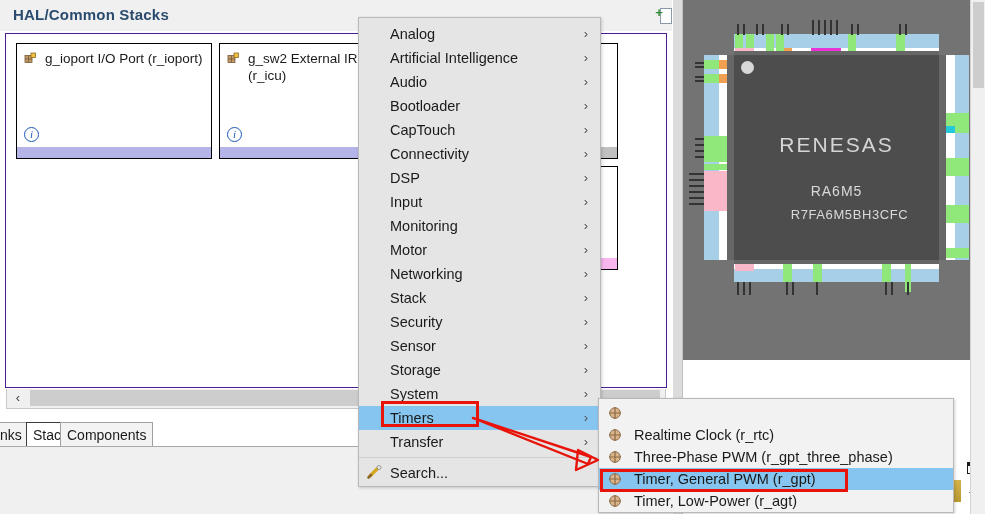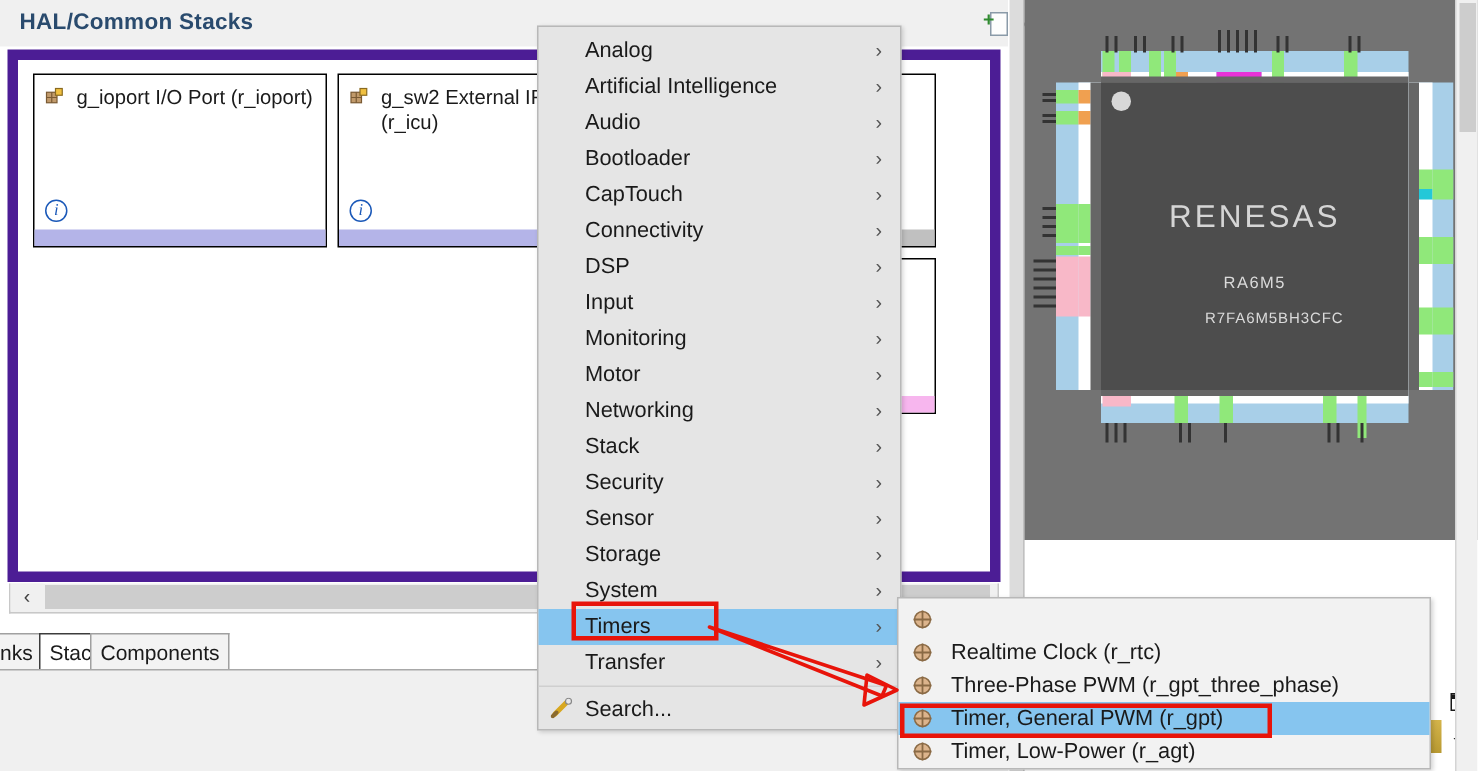--- a/index.html
+++ b/index.html
@@ -39,21 +39,21 @@
     border: 1px solid #c8c8c8; border-radius: 50%;
   }
   .ico-remove::before {
     content: ""; position: absolute; left: 2px; top: 1px; width: 11px; height: 12px;
     border: 1.5px solid #c8c8c8; border-radius: 2px 0 0 2px;
   }
 
   
   .stacks-canvas {
     position: absolute; left: 5px; top: 33px; width: 662px; height: 355px;
-    background: #ffffff; border: 7px solid #4c1d95;
+    background: #ffffff; border: 1px solid #4c1d95;
   }
   .stack-box {
     position: absolute; background: #ffffff; border: 1px solid #000000;
   }
   .stack-title {
     position: absolute; left: 28px; top: 6px; right: 4px;
     font-size: 13.5px; color: #1a1a1a; line-height: 17px;
   }
   .stack-mod-ico {
     position: absolute; left: 7px; top: 8px; width: 13px; height: 13px;
@@ -102,22 +102,22 @@
   .chip-body {
     position: absolute; left: 51px; top: 47px; width: 205px; height: 205px;
     background: #4d4d4d;
   }
   .chip-dot { position: absolute; left: 7px; top: 6px; width: 13px; height: 13px; border-radius: 50%; background: #d8d8d8; }
   .chip-brand {
     position: absolute; left: 0; right: 0; top: 78px; text-align: center;
     font-size: 21px; color: #d5d5d5; letter-spacing: 2px;
     font-family: "Liberation Sans", sans-serif;
   }
-  .chip-l1 { position: absolute; left: 0; right: 0; top: 128px; text-align: center; font-size: 11px; color: #dadada; letter-spacing: 1px; }
-  .chip-l2 { position: absolute; left: 0; right: 0; top: 152px; text-align: center; font-size: 10px; color: #dadada; letter-spacing: .6px; padding-left: 26px; }
+  .chip-l1 { position: absolute; left: 0; right: 0; top: 128px; text-align: center; font-size: 14px; color: #dadada; letter-spacing: 1px; }
+  .chip-l2 { position: absolute; left: 0; right: 0; top: 152px; text-align: center; font-size: 13px; color: #dadada; letter-spacing: .6px; padding-left: 26px; }
 
   
   .rscroll { position: absolute; right: 0; top: 0; width: 15px; height: 514px; background: #f0f0f0; border-left: 1px solid #d4d4d4; }
   .rscroll-thumb { position: absolute; left: 2px; top: 2px; width: 11px; height: 86px; background: #cdcdcd; }
   .mini-panel-ico {
     position: absolute; right: 4px; top: 462px; width: 14px; height: 12px;
     border: 1.6px solid #1a1a1a;
   }
   .mini-panel-ico::before { content: ""; position: absolute; left: 0; top: 0; right: 0; height: 3px; background: #1a1a1a; }
   .mini-caret {

